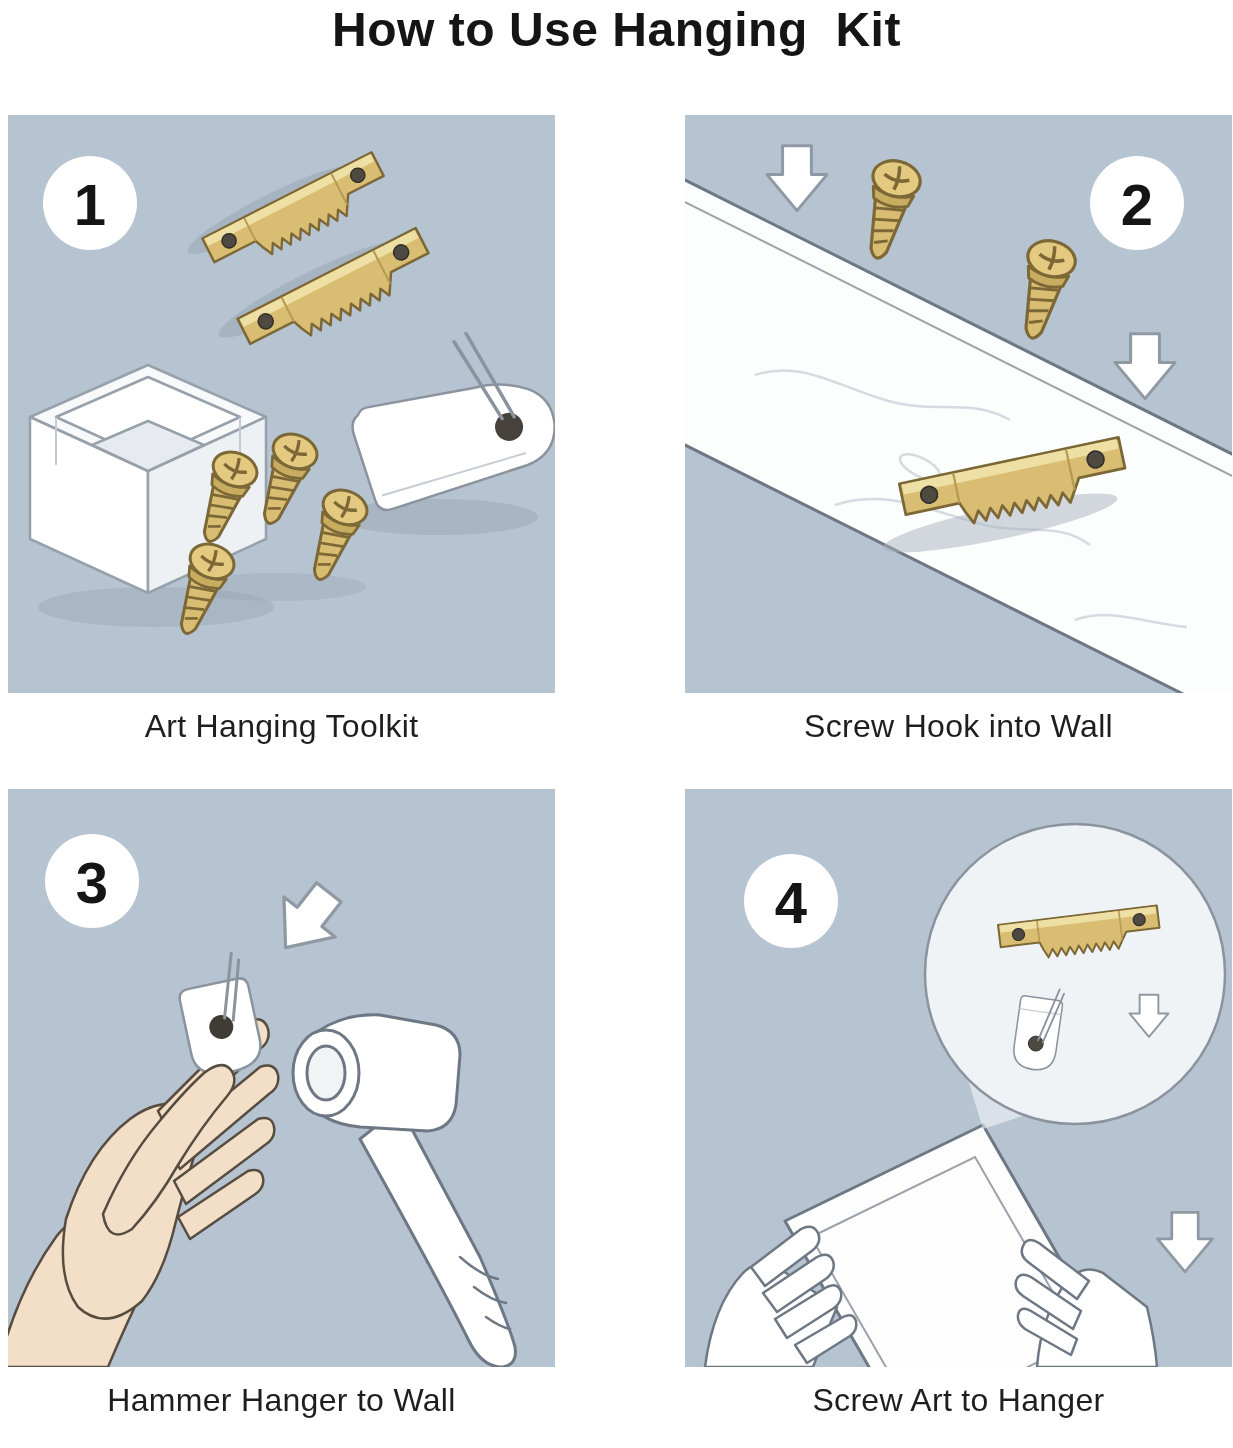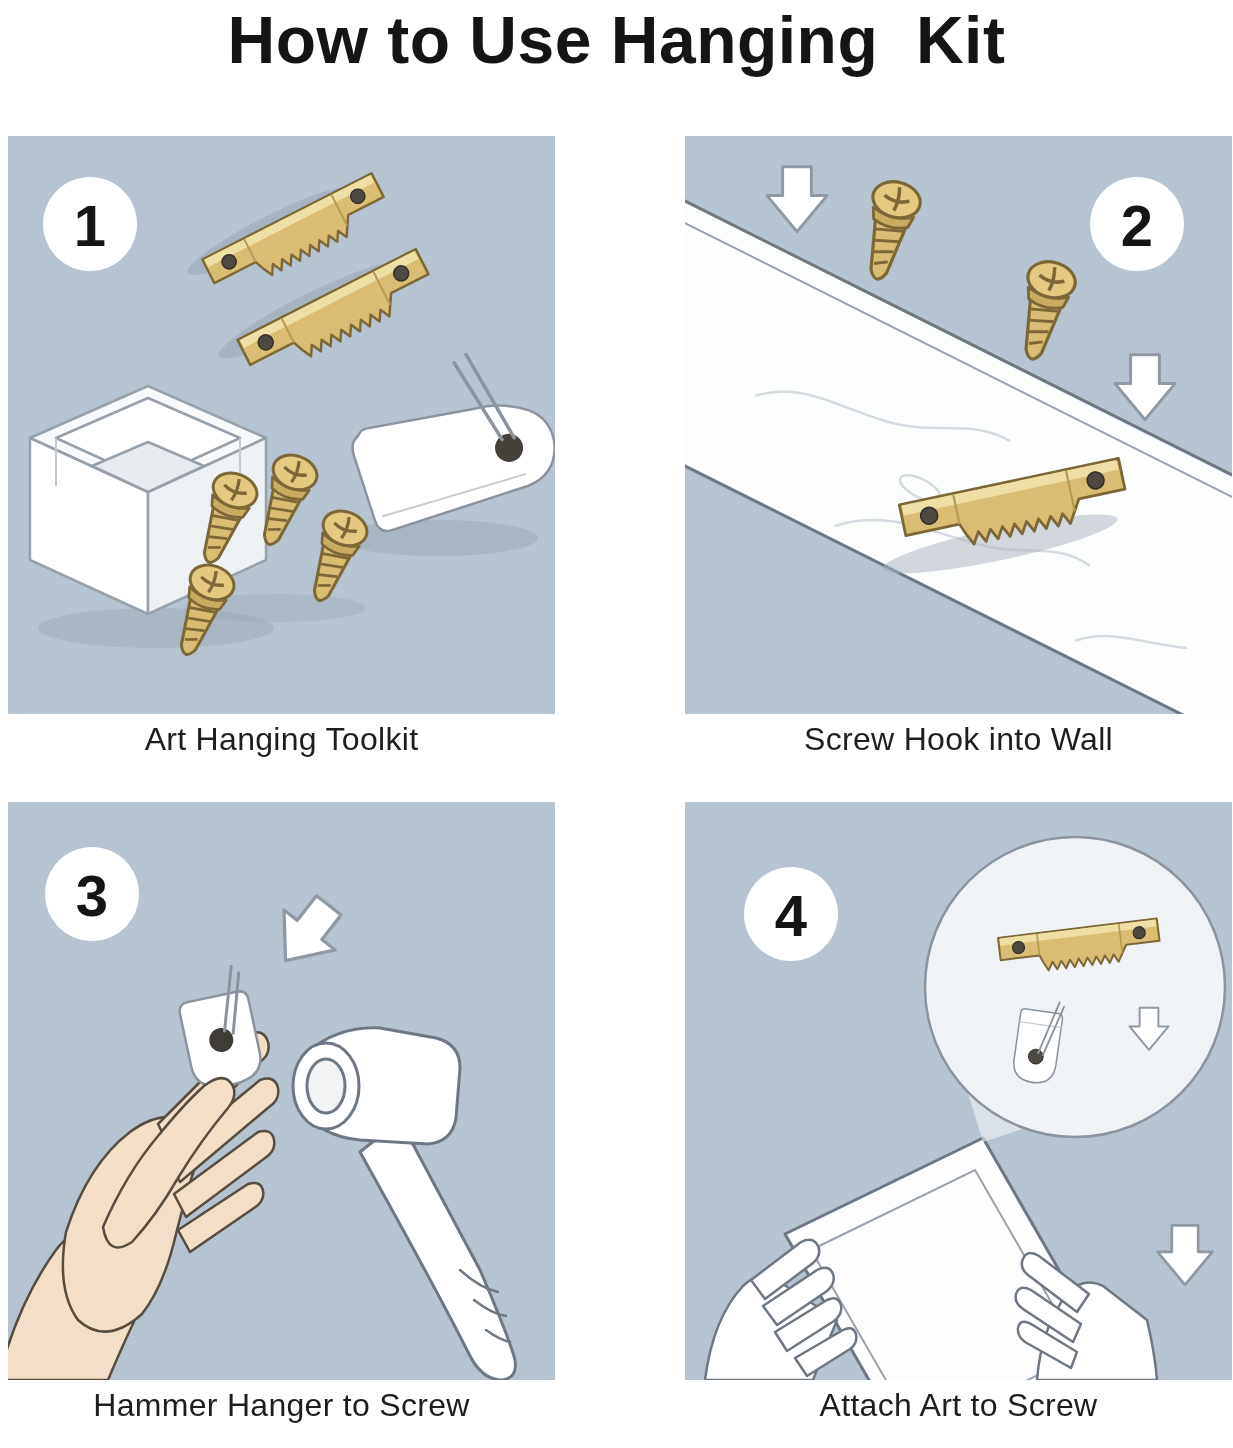--- a/index.html
+++ b/index.html
@@ -1,23 +1,23 @@
 <!DOCTYPE html>
 <html><head>
 <meta charset="utf-8">
 <style>
   * { box-sizing: border-box; }
   html, body { margin:0; padding:0; background:#ffffff; }
   body { width:1233px; height:1448px; font-family:"Liberation Sans", sans-serif; overflow:hidden; }
-  .title { margin:2px 0 0; text-align:center; font-size:66px; font-weight:bold; color:#151515; letter-spacing:0.5px; white-space:pre; }
+  .title { margin:2px 0 0; text-align:center; font-size:48px; font-weight:bold; color:#151515; letter-spacing:0.5px; white-space:pre; }
   .grid { margin-top:58px; padding-left:8px; display:grid; grid-template-columns:547px 547px; column-gap:130px; row-gap:40px; }
   figure.step { margin:0; }
   .panel { width:547px; height:578px; background:#b6c3d1; }
   .art { display:block; width:547px; height:578px; }
-  .caption { margin-top:2px; text-align:center; font-size:32px; color:#1e1e1e; height:46px; line-height:46px; letter-spacing:0.3px; }
+  .caption { margin-top:10px; text-align:center; font-size:32px; color:#1e1e1e; height:46px; line-height:46px; letter-spacing:0.3px; }
   .badge-num { font-family:"Liberation Sans", sans-serif; font-size:58px; font-weight:bold; fill:#151515; text-anchor:middle; }
 </style>
 </head>
 <body>
 
 <svg width="0" height="0" style="position:absolute" aria-hidden="true">
   <defs>
     <g id="def-hanger">
       <path d="M0,10 H200 V38 H158 L152,48 L146,58 L141,48 L135,58 L130,48 L124,58 L119,48 L113,58 L108,48 L102,58 L97,48 L91,58 L86,48 L80,58 L75,48 L69,58 L64,48 L58,58 L53,48 L49,38 H0 Z" fill="#d9bd72" stroke="#7c6836" stroke-width="2.5" stroke-linejoin="round"></path>
       <path d="M2,11 H198 V20 H2 Z" fill="#eedfa4"></path>
@@ -142,21 +142,21 @@
               <path d="M40,26 L60,-36 M48,30 L66,-28" stroke="#8a939e" stroke-width="3" fill="none"></path>
             </g>
             <path d="M95,425 Q118,372 150,334 Q176,302 196,284 Q214,270 223,281 Q231,292 220,306 Q193,338 170,376 Q148,414 124,440 Q100,456 95,425 Z" fill="#f3dfc7" stroke="#564c40" stroke-width="2.5"></path>
           </g>
           <g>
             <circle cx="84" cy="92" r="47" fill="#ffffff"></circle>
             <text class="badge-num" x="84" y="114">3</text>
           </g>
         </svg>
       </div>
-      <figcaption class="caption">Hammer Hanger to Screw</figcaption>
+      <figcaption class="caption">Hammer Hanger to Wall</figcaption>
     </figure>
 
     <figure class="step">
       <div class="panel">
         <svg class="art" viewBox="0 0 547 578">
           <g>
             <path d="M100,432 L298,336 L428,562 L230,658 Z" fill="#fdfdfd" stroke="#6e7884" stroke-width="3" stroke-linejoin="round"></path>
             <path d="M126,448 L290,368 L396,552 L232,632 Z" fill="none" stroke="#9aa3ad" stroke-width="2"></path>
           </g>
           <path d="M298,340 L252,190 L480,280 Z" fill="rgba(255,255,255,0.5)"></path>
@@ -177,17 +177,17 @@
             <path d="M396,522 L346,488 Q334,482 331,492 Q329,501 338,507 L388,540 Z"></path>
             <path d="M392,550 L346,522 Q335,516 333,526 Q332,534 340,540 L386,566 Z"></path>
           </g>
           <use href="#def-arrow" transform="translate(500,452) scale(1.1)"></use>
           <g>
             <circle cx="106" cy="112" r="47" fill="#ffffff"></circle>
             <text class="badge-num" x="106" y="134">4</text>
           </g>
         </svg>
       </div>
-      <figcaption class="caption">Attach Art to Screw</figcaption>
+      <figcaption class="caption">Screw Art to Hanger</figcaption>
     </figure>
 
   </div>
 </div>
 
 </body></html>

